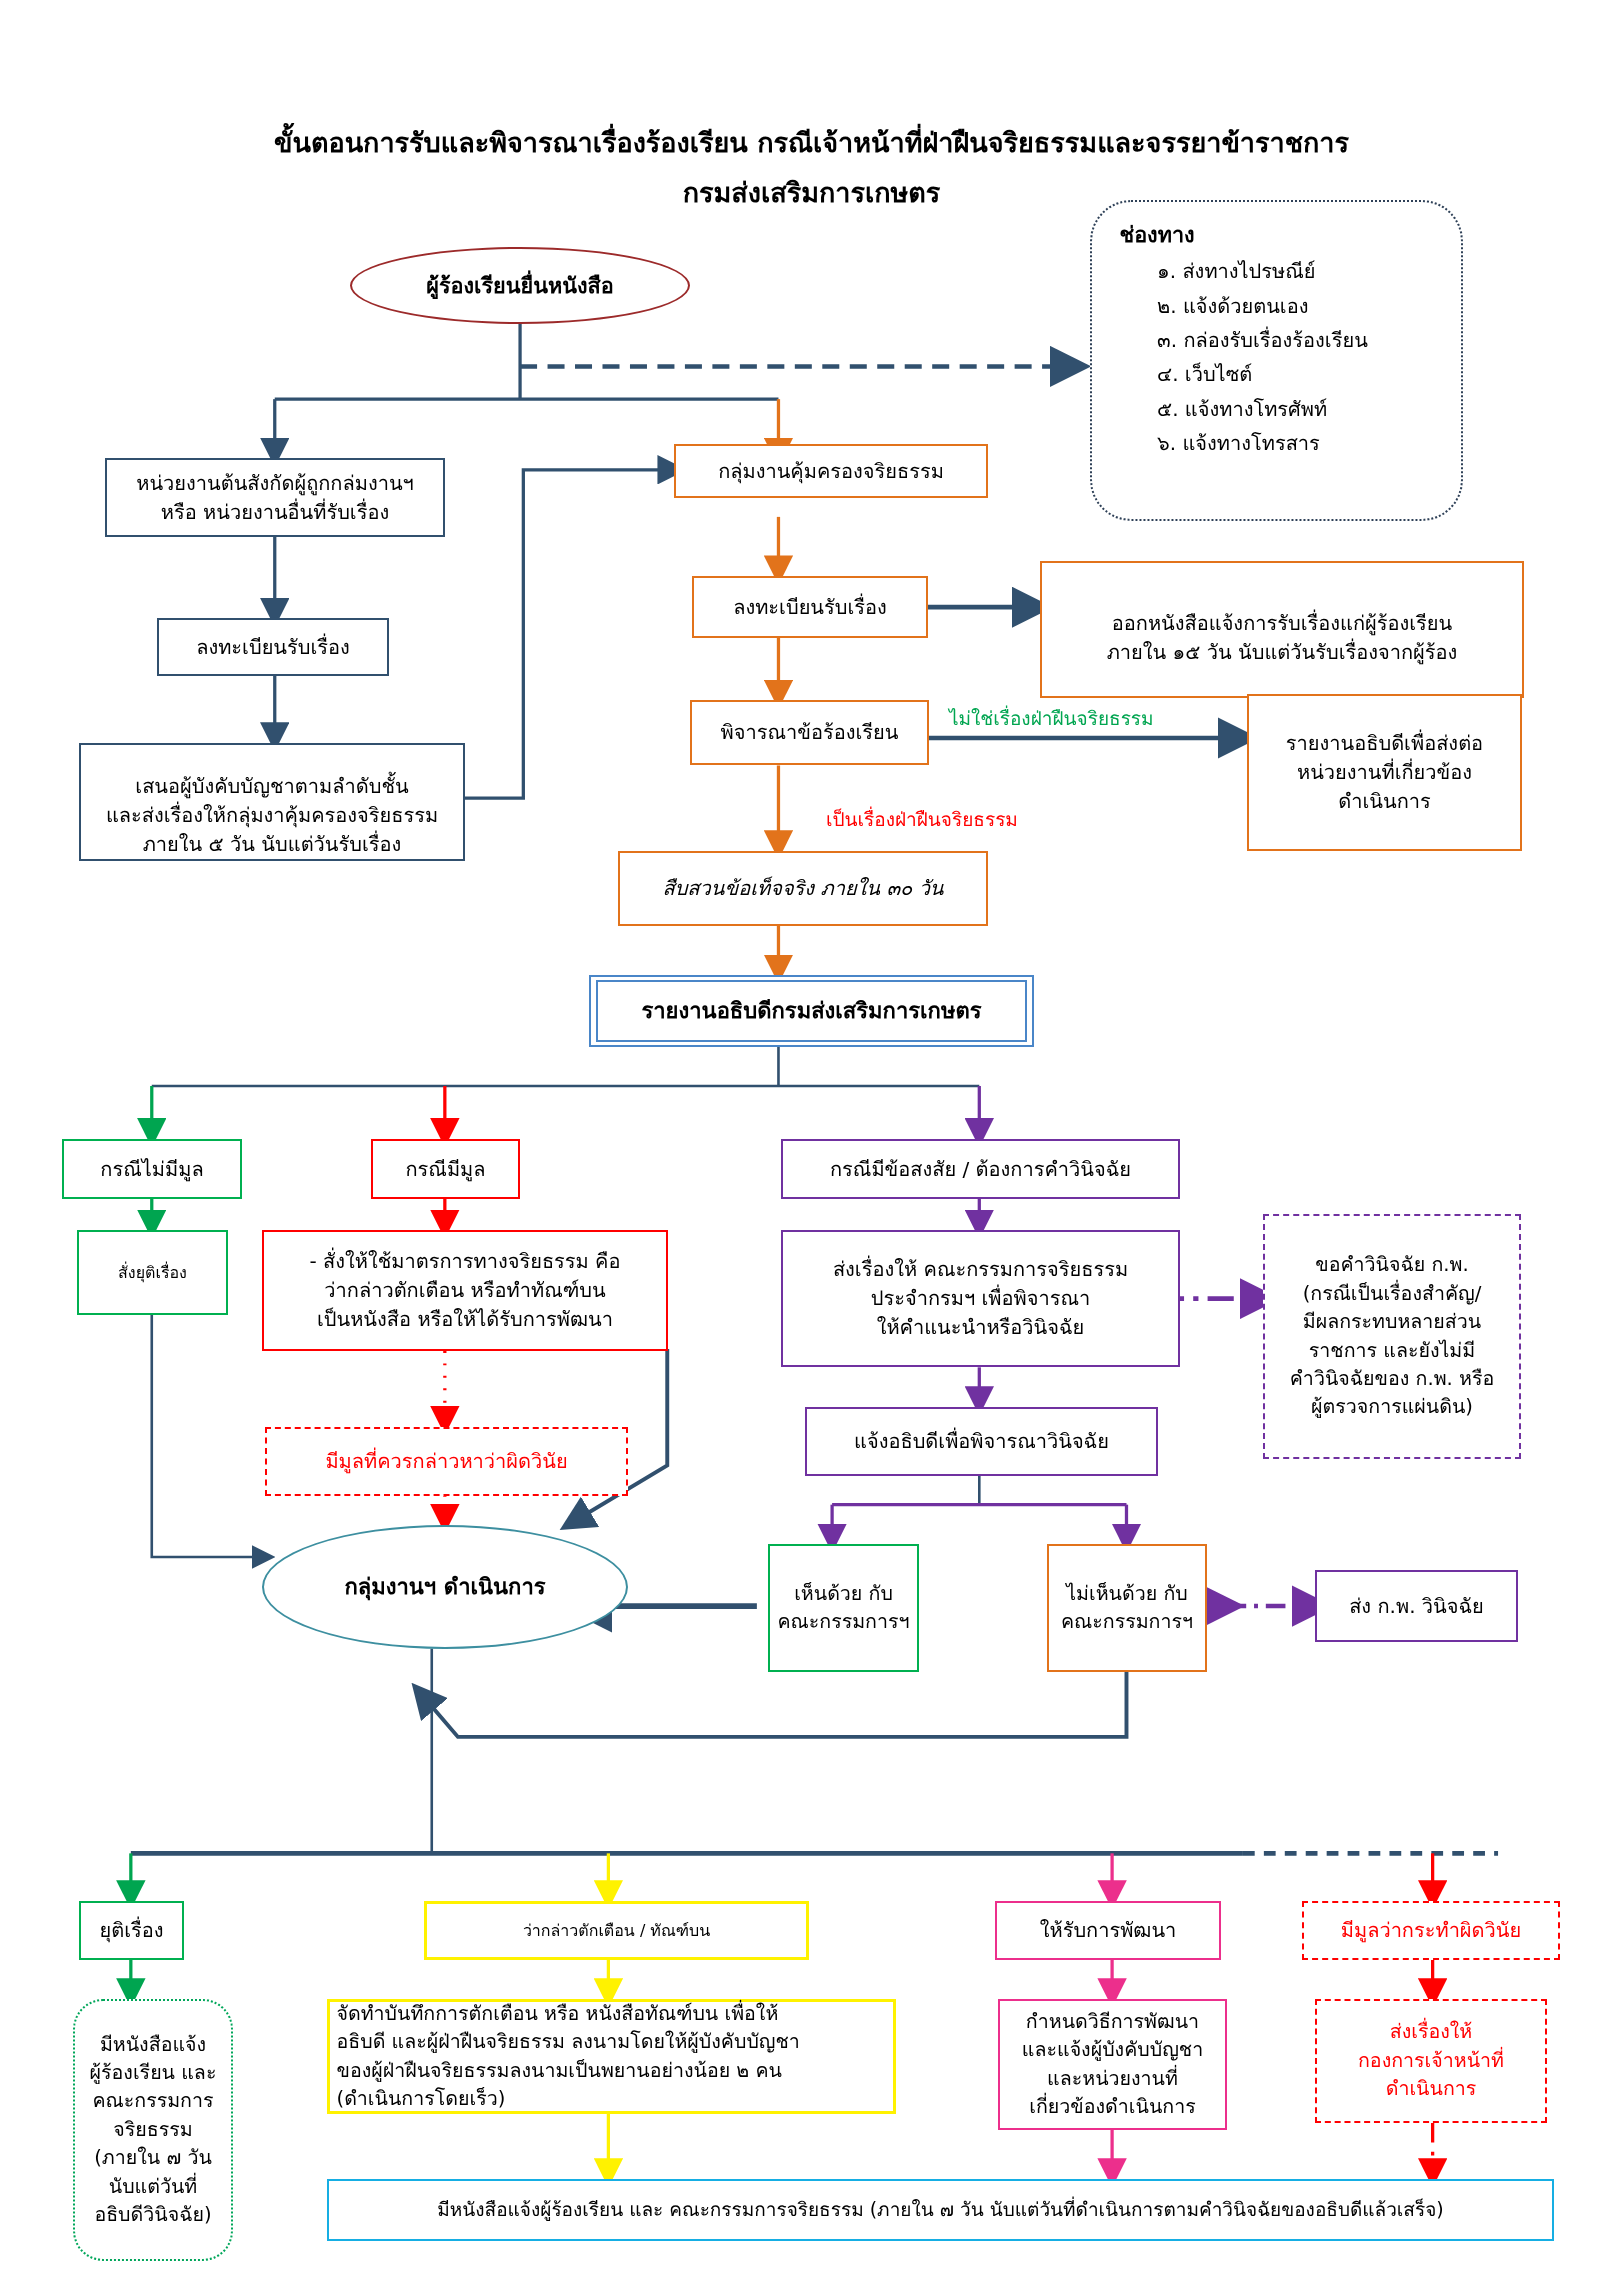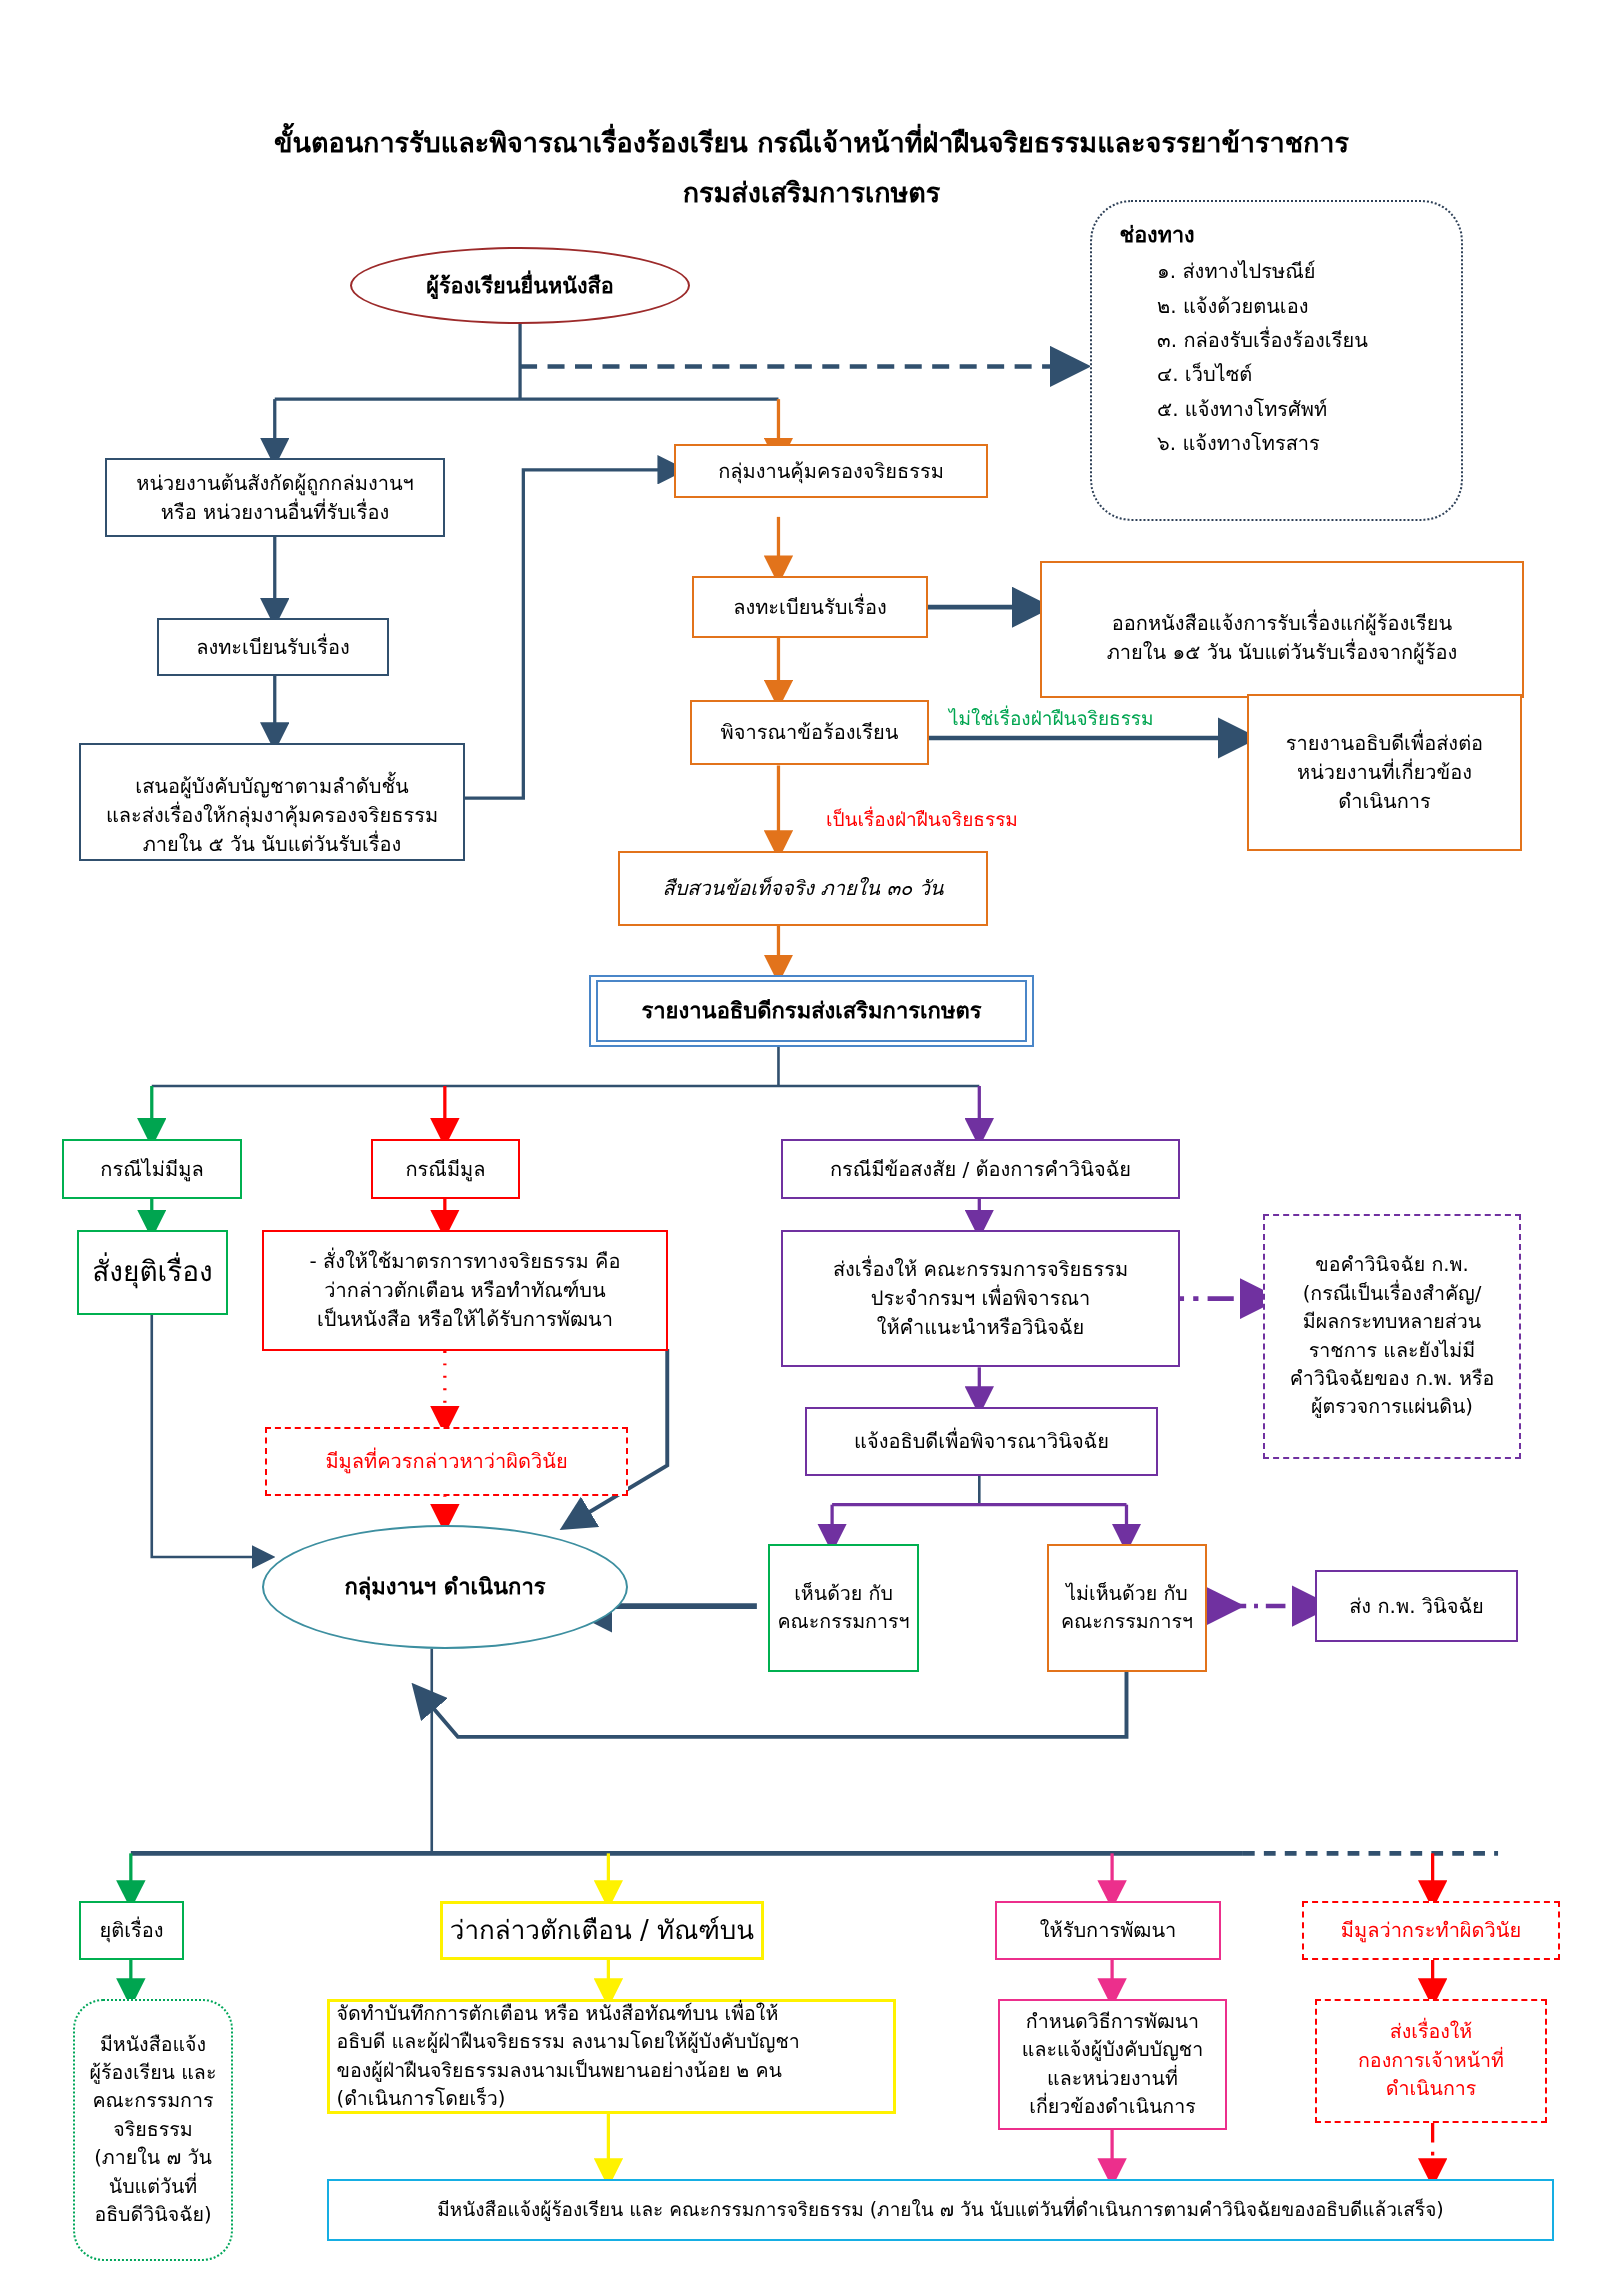--- a/index.html
+++ b/index.html
@@ -225,21 +225,21 @@
   </div>
 
   <div class="node b-red" style="left:371px;top:1139px;width:149px;height:60px;font-size:20px;">
     <span class="txt">กรณีมีมูล</span>
   </div>
 
   <div class="node b-purple" style="left:781px;top:1139px;width:399px;height:60px;font-size:20px;">
     <span class="txt">กรณีมีข้อสงสัย / ต้องการคำวินิจฉัย</span>
   </div>
 
-  <div class="node b-green2" style="left:77px;top:1230px;width:151px;height:85px;font-size:28px;">
+  <div class="node b-green2" style="left:77px;top:1230px;width:151px;height:85px;font-size:16px;">
     <span class="txt">สั่งยุติเรื่อง</span>
   </div>
 
   <div class="node b-red ml" style="left: 262px; top: 1230px; width: 406px; height: 121px; font-size: 20px; white-space: pre-line;">
     <span class="txt ml" style="white-space: pre-line;">- สั่งให้ใช้มาตรการทางจริยธรรม คือ
 ว่ากล่าวตักเตือน หรือทำทัณฑ์บน
 เป็นหนังสือ หรือให้ได้รับการพัฒนา</span>
   </div>
 
   <div class="node dash-dot-red" style="left:265px;top:1427px;width:363px;height:69px;font-size:20px;color:#FF0000;">
@@ -280,21 +280,21 @@
   </div>
 
   <div class="node b-purple" style="left:1315px;top:1570px;width:203px;height:72px;font-size:20px;">
     <span class="txt">ส่ง ก.พ. วินิจฉัย</span>
   </div>
 
   <div class="node b-green2" style="left:79px;top:1901px;width:105px;height:59px;font-size:20px;">
     <span class="txt">ยุติเรื่อง</span>
   </div>
 
-  <div class="node b-yellow" style="left:440px;top:1901px;width:324px;height:59px;font-size:26px;">
+  <div class="node b-yellow" style="left:424px;top:1901px;width:385px;height:59px;font-size:16px;">
     <span class="txt">ว่ากล่าวตักเตือน / ทัณฑ์บน</span>
   </div>
 
   <div class="node b-pink" style="left:995px;top:1901px;width:226px;height:59px;font-size:20px;">
     <span class="txt">ให้รับการพัฒนา</span>
   </div>
 
   <div class="node dash-dot-red" style="left:1302px;top:1901px;width:258px;height:59px;font-size:20px;color:#FF0000;">
     <span class="txt">มีมูลว่ากระทำผิดวินัย</span>
   </div>

